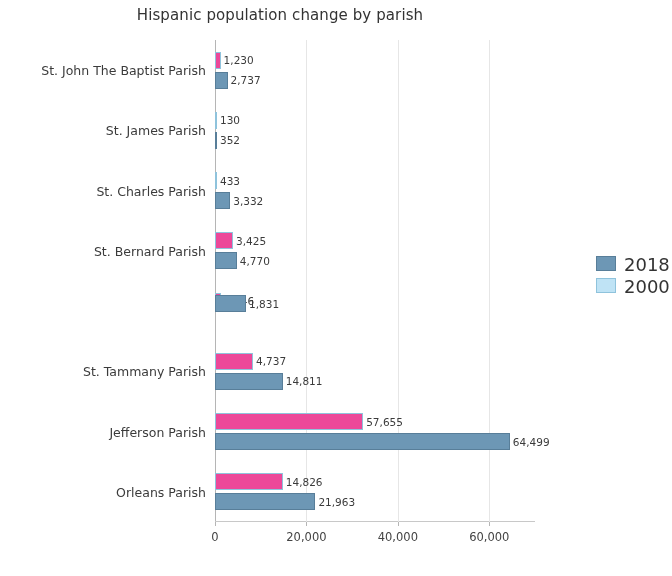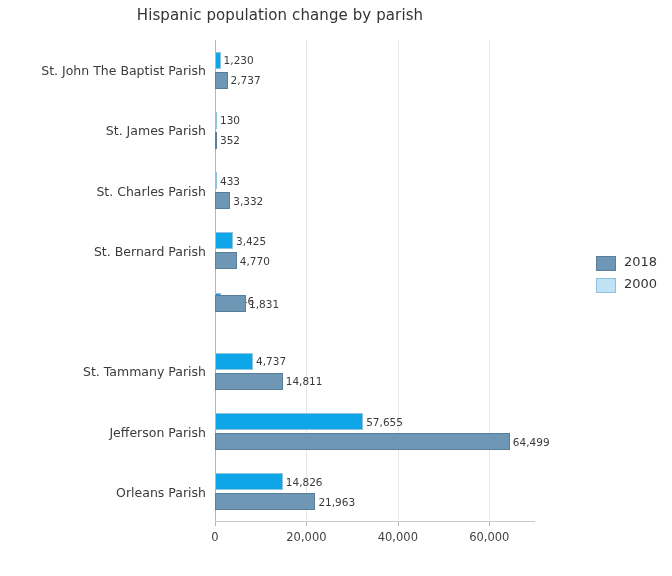--- a/index.html
+++ b/index.html
@@ -96,21 +96,21 @@
     left: 0;
     height: 17px;
     box-sizing: border-box;
     border: 1px solid #6e91ab;
   }
   .bar.s2018 {
     background: #6d97b5;
     border-color: #587e99;
   }
   .bar.s2000 {
-    background: #0ea5e9;
+    background: #ec4899;
     border-color: #8fc3dc;
   }
   .bar-label {
     position: absolute;
     left: 100%;
     margin-left: 4px;
     top: 50%;
     transform: translateY(-50%);
     font-size: 10.5px;
     color: #3b3b3b;
@@ -133,21 +133,21 @@
     top: 3px;
     width: 20px;
     height: 15px;
     box-sizing: border-box;
     border: 1px solid #587e99;
   }
   .legend-text {
     position: absolute;
     left: 28px;
     top: 1px;
-    font-size: 13px;
+    font-size: 18px;
     color: #333333;
     white-space: nowrap;
   }
 </style>
 </head>
 <body>
 
 <div id="chart-root">
 
   <div id="chart-title">Hispanic population change by parish</div>

